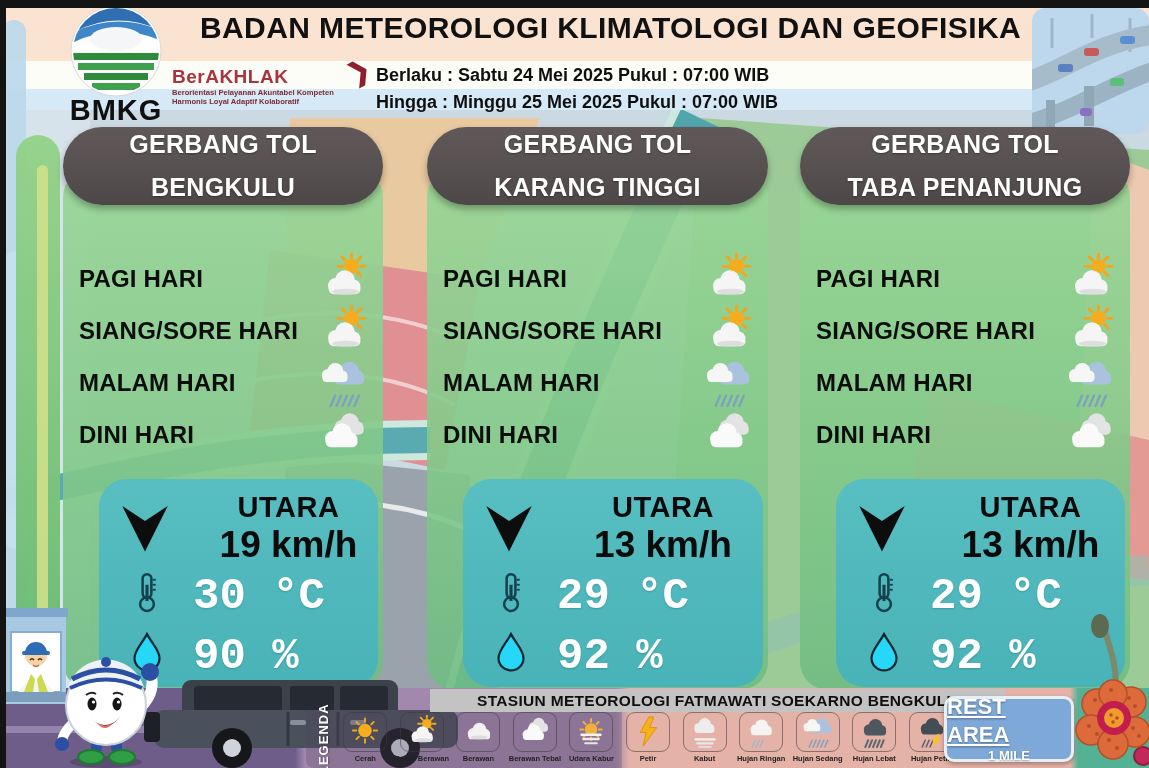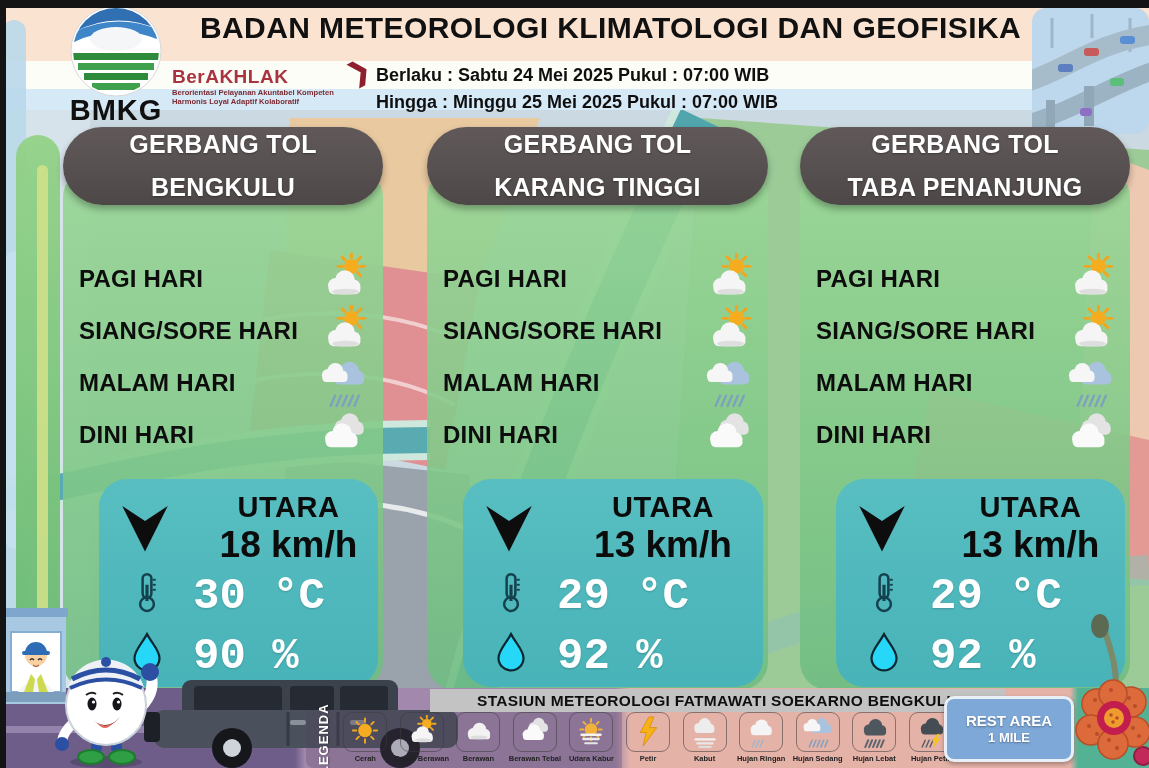--- a/index.html
+++ b/index.html
@@ -88,21 +88,21 @@
   .lg-item { flex:1 1 0; display:flex; flex-direction:column; align-items:center; min-width:0; }
   .lg-box { width:44px; height:40px; border:1.3px solid rgba(60,60,60,.55); border-radius:9px;
     display:flex; align-items:center; justify-content:center; }
   .lg-box svg { width:32px; height:34px; }
   .lg-label { font-size:7.5px; font-weight:700; color:#222; margin-top:2px; white-space:nowrap; }
 
   .rest-area { left:944px; top:696px; width:130px; height:66px; background:#7da8d8;
     border:3px solid #e9eff6; border-radius:10px; box-shadow:0 2px 4px rgba(0,0,0,.3);
     display:flex; flex-direction:column; align-items:center; justify-content:center; }
   .rest-area div { color:#fff; font-weight:800; text-shadow:0 1px 2px rgba(0,0,0,.35); line-height:1.25; }
-  .rest-area .r1 { font-size:15px; }
+  .rest-area .r1 { font-size:22px;text-decoration:underline; }
   .rest-area .r2 { font-size:13px; }
 
   .booth-svg { left:4px; top:608px; width:64px; height:100px; }
   .car-svg { left:140px; top:676px; width:326px; height:92px; }
   .mascot-svg { left:53px; top:645px; width:107px; height:123px; }
   .raff-svg { left:1073px; top:612px; width:76px; height:156px; }
 </style>
 </head>
 <body>
 
@@ -269,21 +269,21 @@
           </svg></span>
     </div>
   </div>
   <div class="stats">
     <div class="wind">
       <span class="arrow-ic"><svg viewBox="0 0 64 64" xmlns="http://www.w3.org/2000/svg">
             <polygon points="6,8 32,25 58,8 32,60" fill="#0d0d0d"></polygon>
           </svg></span>
       <span class="wtxt">
         <span class="wdir">UTARA</span>
-        <span class="wspd">18 km/h</span>
+        <span class="wspd">19 km/h</span>
       </span>
     </div>
     <div class="meter">
       <span class="mic"><svg viewBox="0 0 64 70" xmlns="http://www.w3.org/2000/svg" fill="none" stroke="#15404d">
             <rect x="25" y="5" width="14" height="38" rx="7" stroke-width="4"></rect>
             <circle cx="32" cy="53" r="11" stroke-width="4"></circle>
             <line x1="32" y1="22" x2="32" y2="48" stroke-width="5"></line>
             <line x1="41" y1="14" x2="46" y2="14" stroke-width="3"></line>
             <line x1="41" y1="22" x2="46" y2="22" stroke-width="3"></line>
             <line x1="41" y1="30" x2="46" y2="30" stroke-width="3"></line>

